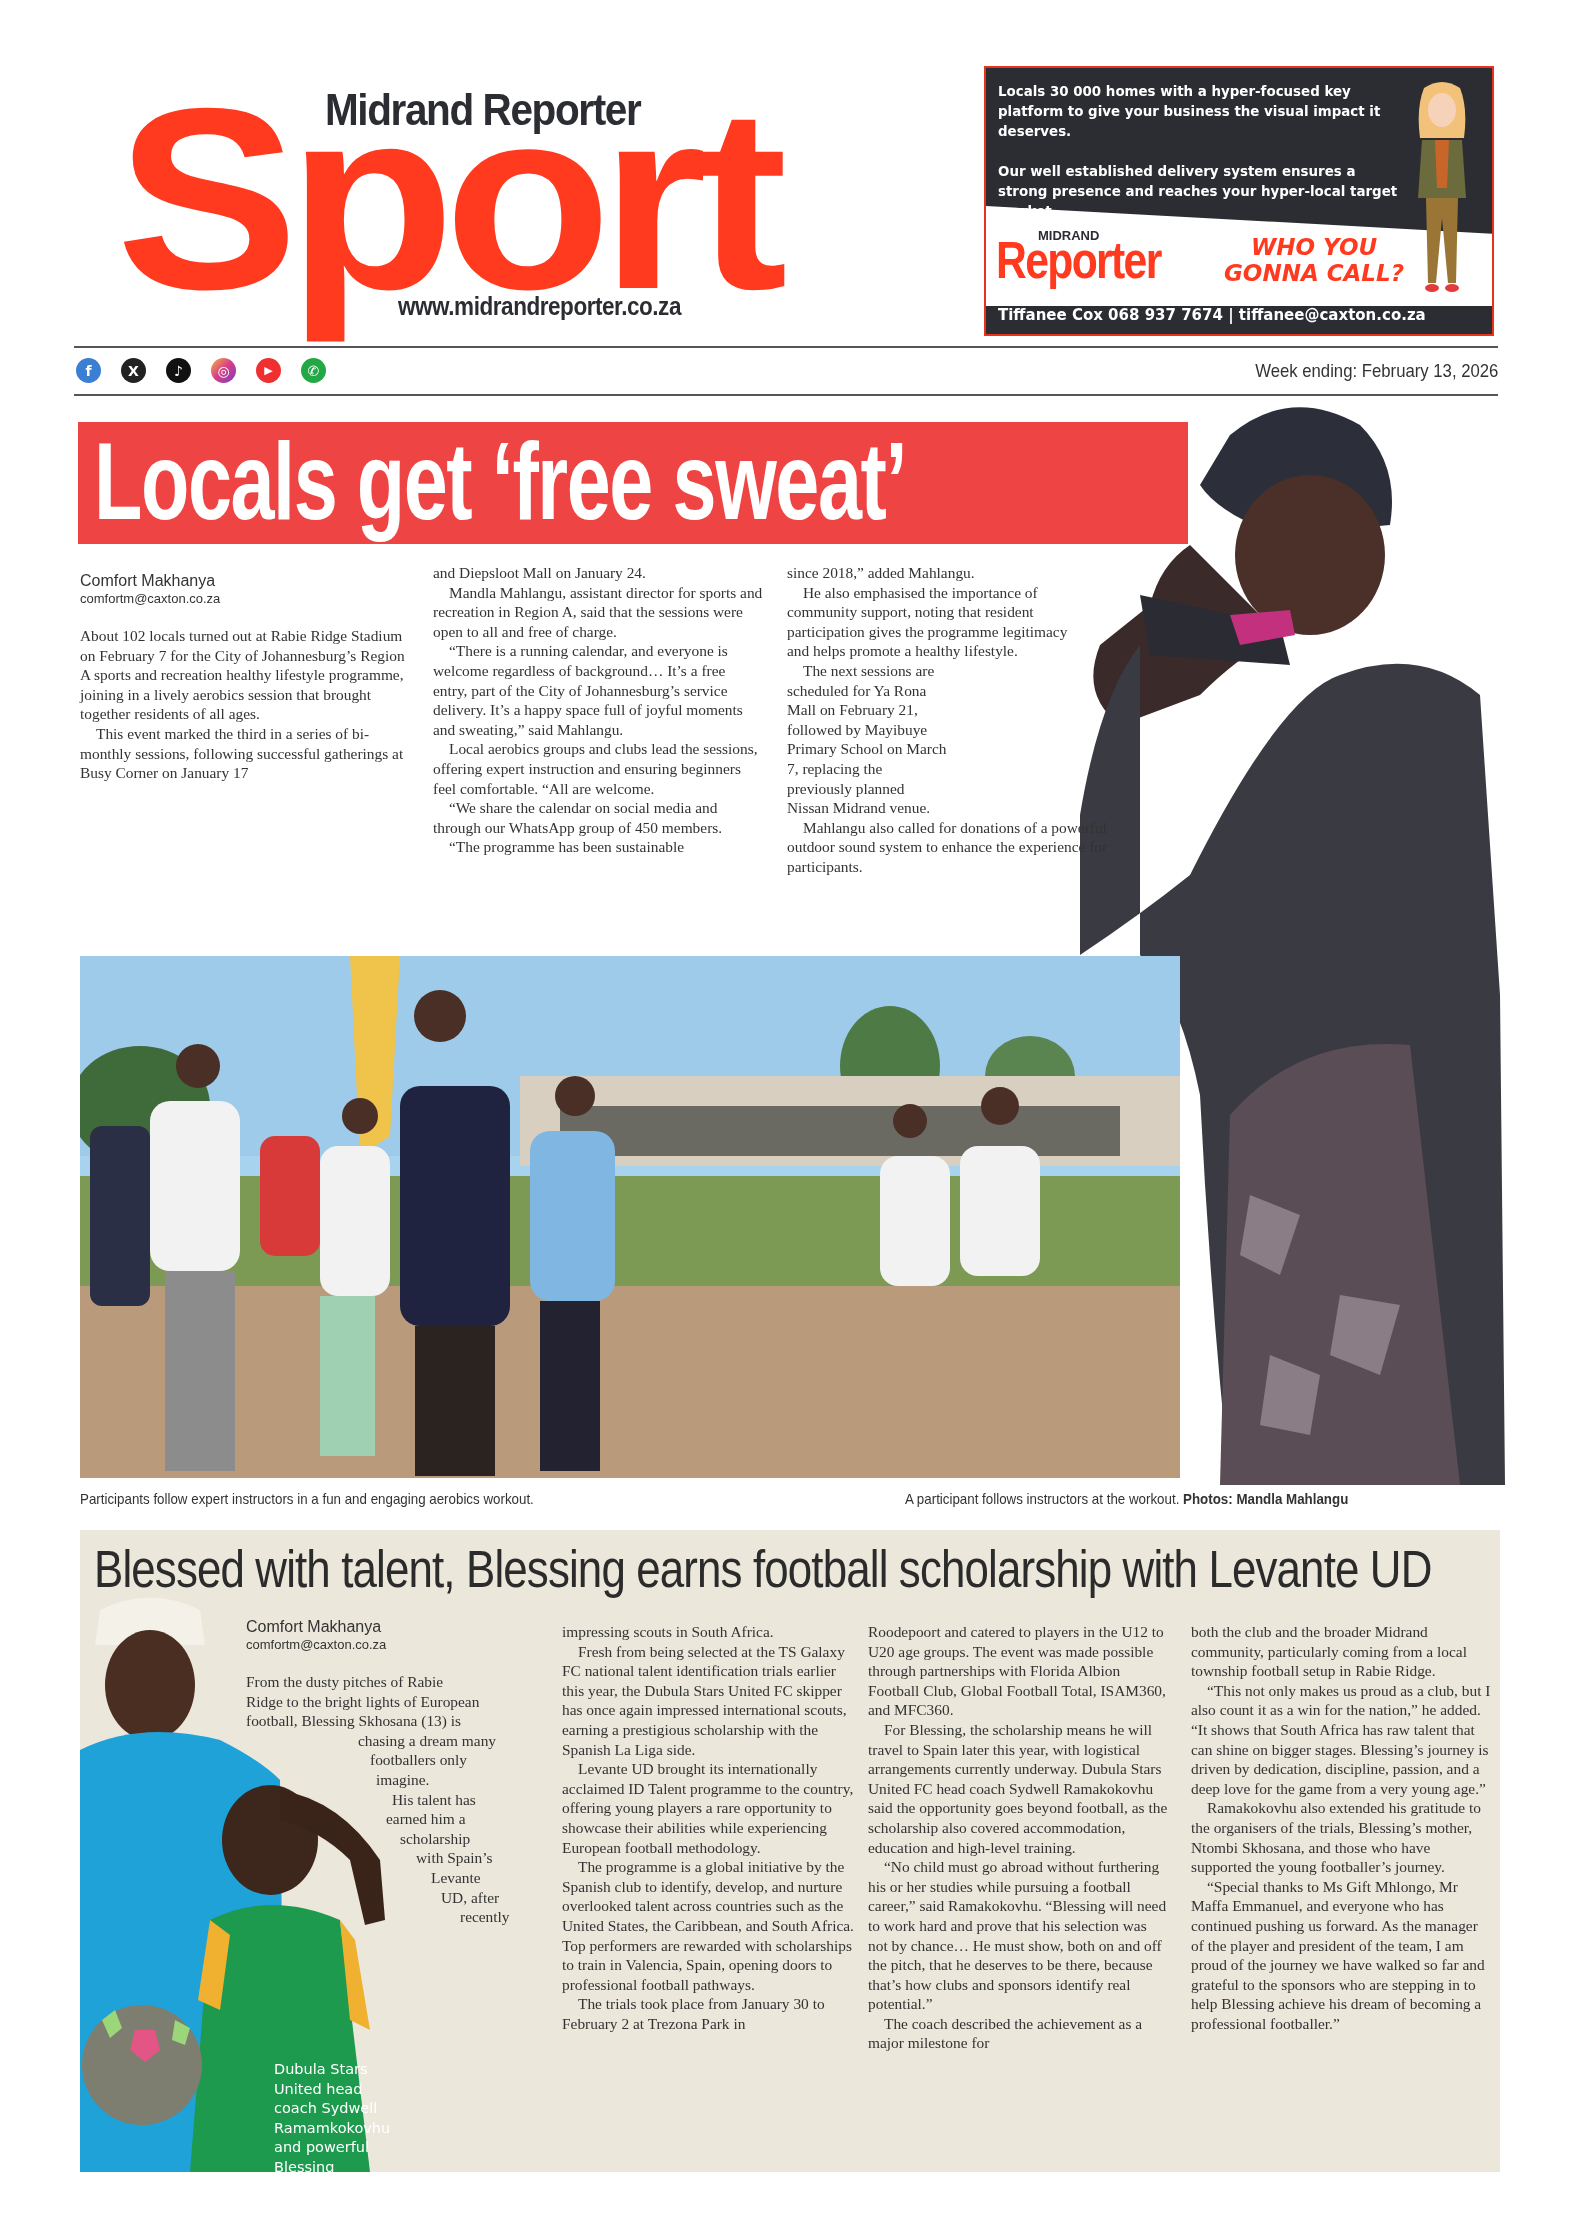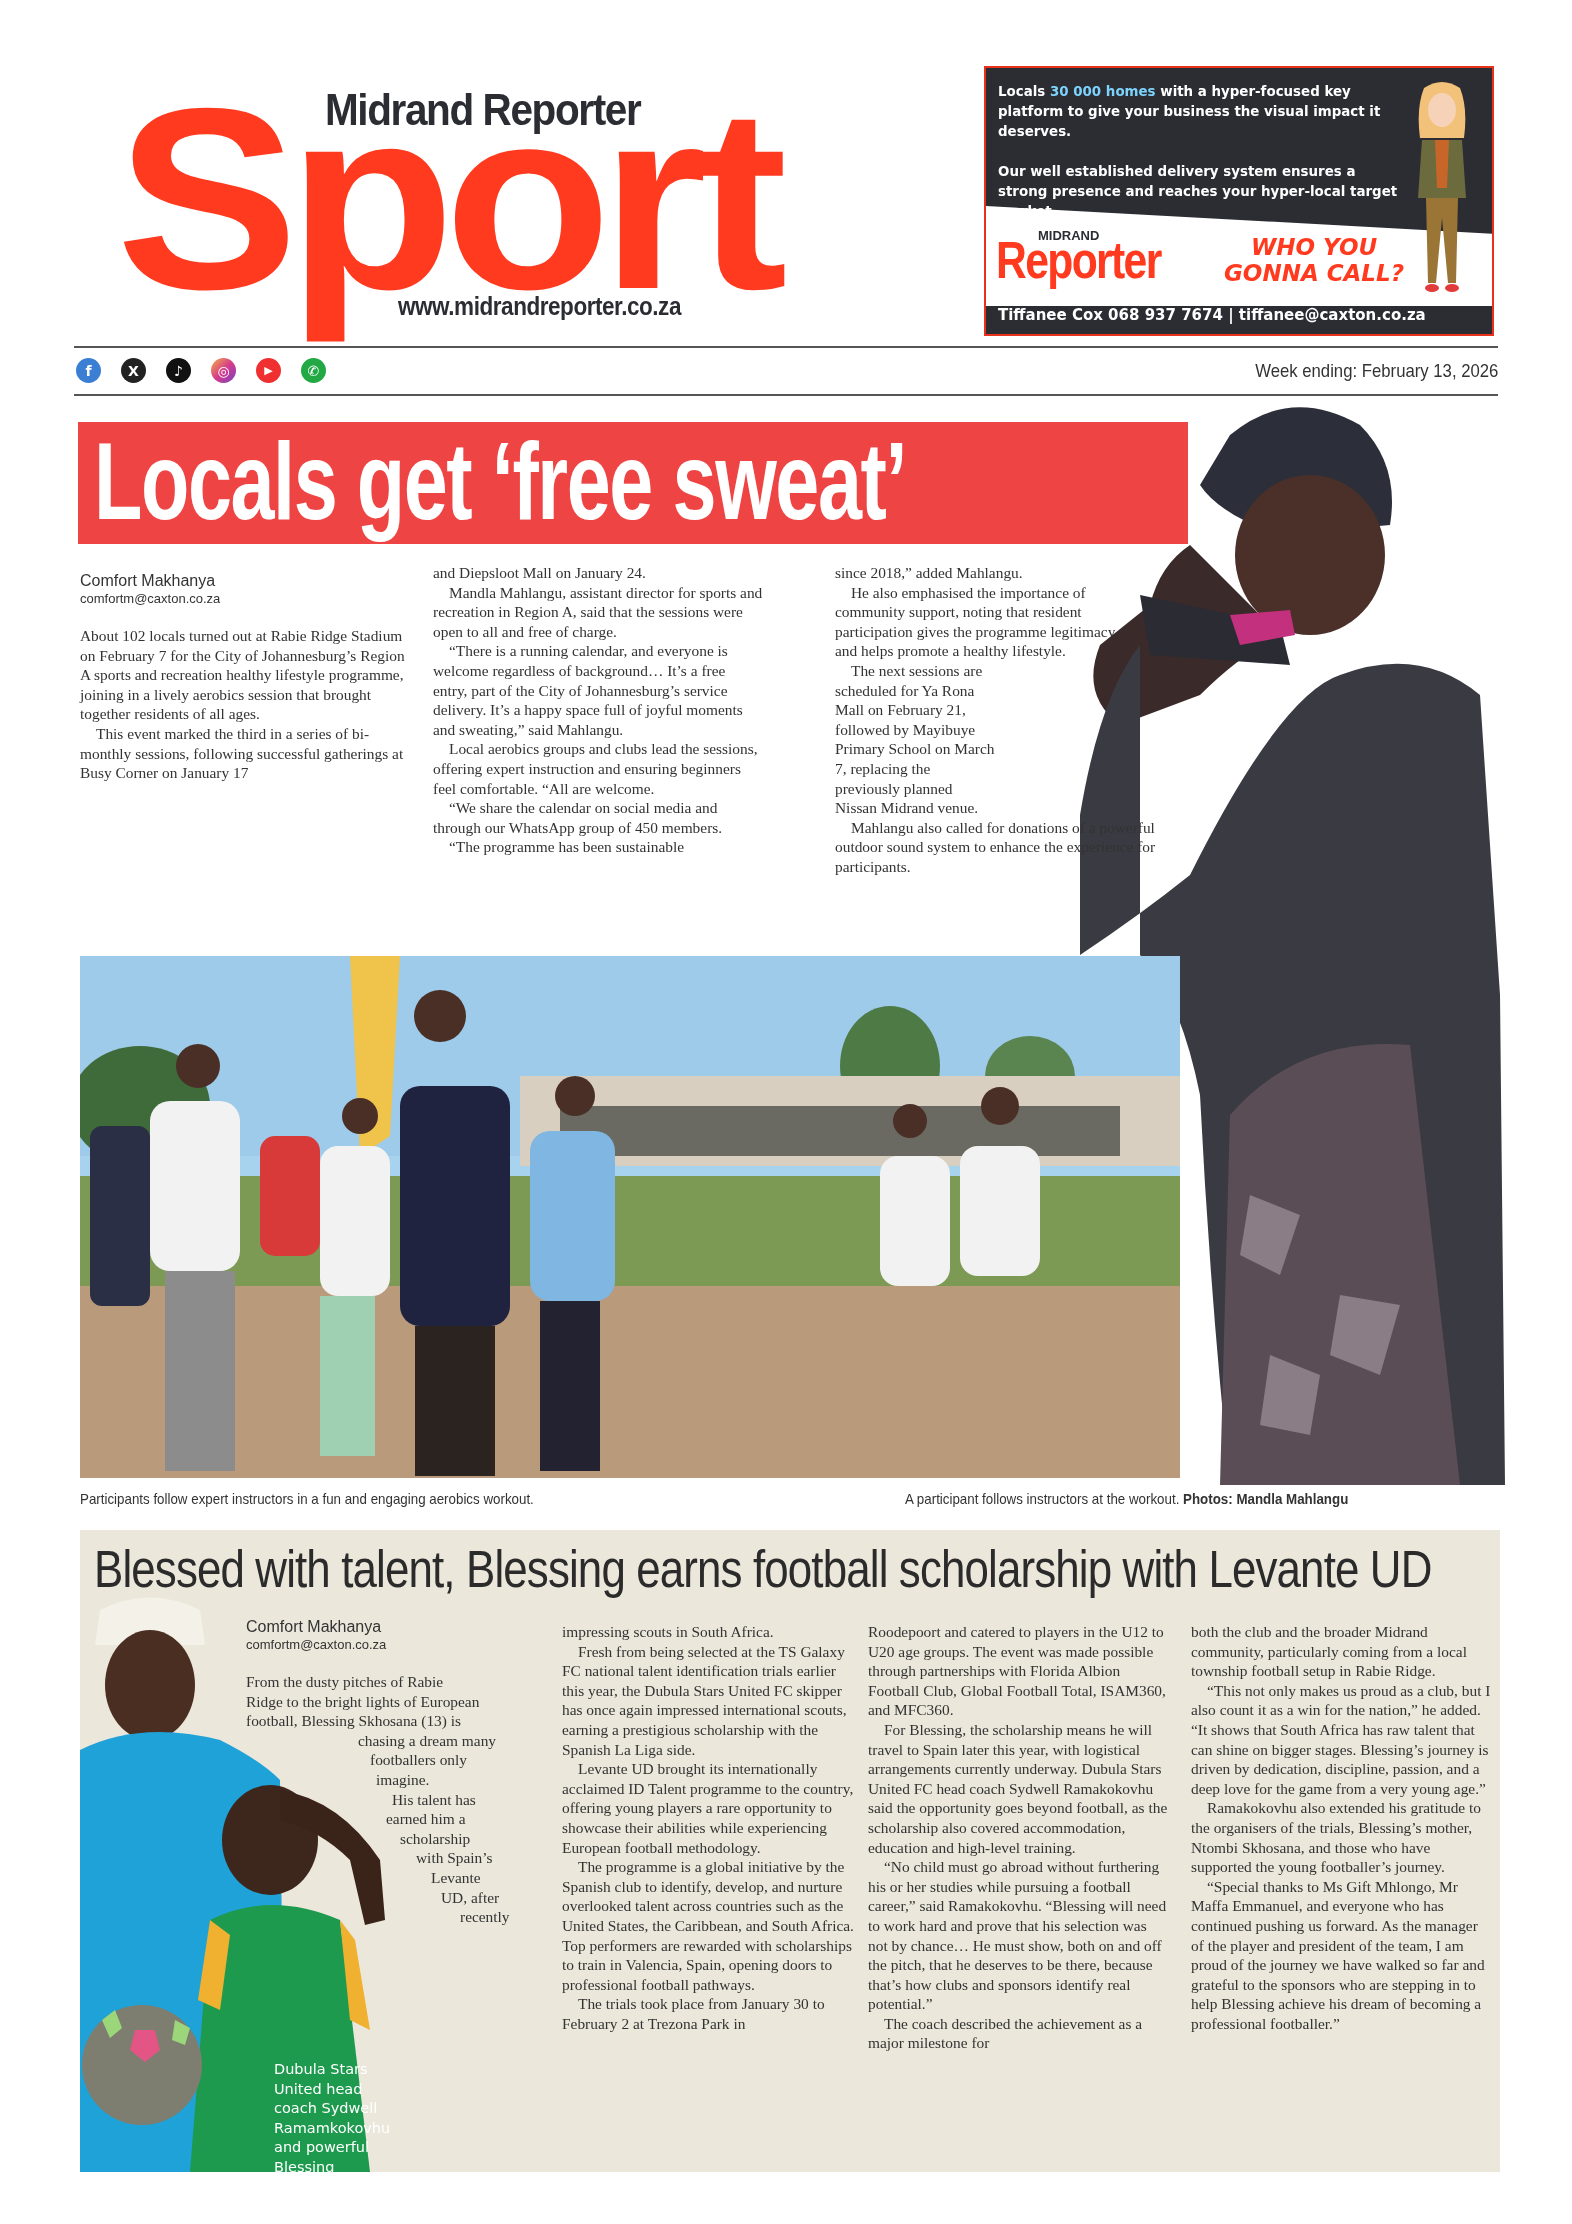--- a/index.html
+++ b/index.html
@@ -9,21 +9,21 @@
   
   .masthead { position: absolute; left: 80px; top: 60px; width: 820px; height: 280px; }
   .mh-paper { position: absolute; left: 245px; top: 25px; font-family: "Liberation Sans", sans-serif; font-weight: bold; font-size: 44px; color: #2b2d33; letter-spacing: -1.5px; transform: scaleX(0.92); transform-origin: left; }
   .mh-sport { position: absolute; left: 36px; top: 10px; font-family: "Liberation Sans", sans-serif; font-weight: bold; font-size: 258px; line-height: 1; color: #ff3a1f; letter-spacing: -10px; transform: scaleX(1.06); transform-origin: left top; }
   .mh-url { position: absolute; left: 318px; top: 232px; font-family: "Liberation Sans", sans-serif; font-weight: bold; font-size: 25px; color: #2b2d33; letter-spacing: -0.5px; transform: scaleX(0.9); transform-origin: left; }
 
   
   .ad { position: absolute; left: 984px; top: 66px; width: 510px; height: 270px; border: 2px solid #e8321c; background: #2b2d33; overflow: hidden; }
   .ad-text { position: absolute; left: 12px; top: 14px; width: 410px; font-family: "DejaVu Sans", sans-serif; font-weight: bold; font-size: 13.4px; line-height: 20px; color: #ffffff; }
   .ad-text p + p { margin-top: 20px; }
-  .ad-text .hl { color: #7dd3fc; }
+  .ad-text .hl { color: #ffffff; }
   .ad-white { position: absolute; left: 0; top: 138px; width: 510px; height: 100px; background: #ffffff; clip-path: polygon(0 0, 100% 28%, 100% 100%, 0 100%); }
   .ad-logo-small { position: absolute; left: 52px; top: 160px; font-family: "Liberation Sans", sans-serif; font-weight: bold; font-size: 13px; color: #2b2d33; }
   .ad-logo-big { position: absolute; left: 10px; top: 166px; font-family: "Liberation Sans", sans-serif; font-weight: bold; font-size: 52px; color: #ff3a1f; letter-spacing: -2px; transform: scaleX(0.82); transform-origin: left; line-height: 1; }
   .ad-call { position: absolute; left: 228px; top: 166px; font-family: "DejaVu Sans", sans-serif; font-weight: bold; font-style: italic; font-size: 23px; line-height: 26px; color: #ff3a1f; text-align: center; width: 200px; }
   .ad-contact { position: absolute; left: 12px; top: 238px; font-family: "DejaVu Sans", sans-serif; font-weight: bold; font-size: 15px; color: #ffffff; white-space: nowrap; }
   .ad-lady { position: absolute; right: 10px; top: 10px; width: 80px; height: 222px; }
 
   
   .rule { position: absolute; left: 74px; width: 1424px; height: 2px; background: #555; }
   .social { position: absolute; left: 76px; top: 358px; display: flex; gap: 20px; }
@@ -126,21 +126,21 @@
 
 <div class="col" style="left:433px;top:563px;width:330px;">
   <p>and Diepsloot Mall on January 24.</p>
   <p class="ind">Mandla Mahlangu, assistant director for sports and recreation in Region A, said that the sessions were open to all and free of charge.</p>
   <p class="ind">“There is a running calendar, and everyone is welcome regardless of background… It’s a free entry, part of the City of Johannesburg’s service delivery. It’s a happy space full of joyful moments and sweating,” said Mahlangu.</p>
   <p class="ind">Local aerobics groups and clubs lead the sessions, offering expert instruction and ensuring beginners feel comfortable. “All are welcome.</p>
   <p class="ind">“We share the calendar on social media and through our WhatsApp group of 450 members.</p>
   <p class="ind">“The programme has been sustainable</p>
 </div>
 
-<div class="col" style="left:787px;top:563px;width:330px;margin-left:48px;">
+<div class="col" style="left:787px;top:563px;width:330px;">
   <p>since 2018,” added Mahlangu.</p>
   <p class="ind" style="width:290px">He also emphasised the importance of community support, noting that resident participation gives the programme legitimacy and helps promote a healthy lifestyle.</p>
   <p class="ind" style="width:160px">The next sessions are scheduled for Ya Rona Mall on February 21, followed by Mayibuye Primary School on March 7, replacing the previously planned Nissan Midrand venue.</p>
   <p class="ind">Mahlangu also called for donations of a powerful outdoor sound system to enhance the experience for participants.</p>
 </div>
 
 <svg class="photo1" viewBox="0 0 1100 522" preserveAspectRatio="none">
   <rect x="0" y="0" width="1100" height="522" fill="#a7d3ef"></rect>
   <rect x="0" y="0" width="1100" height="200" fill="#9ecbea"></rect>
   <ellipse cx="60" cy="150" rx="70" ry="60" fill="#3f6a3a"></ellipse>

